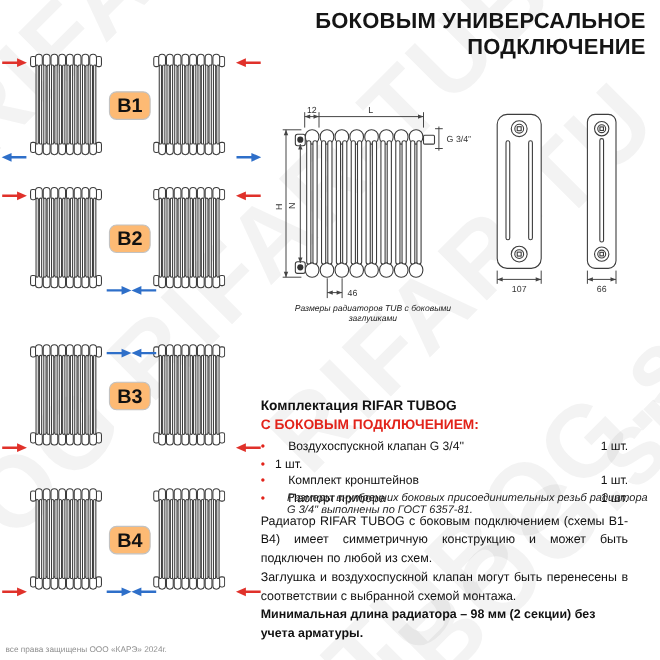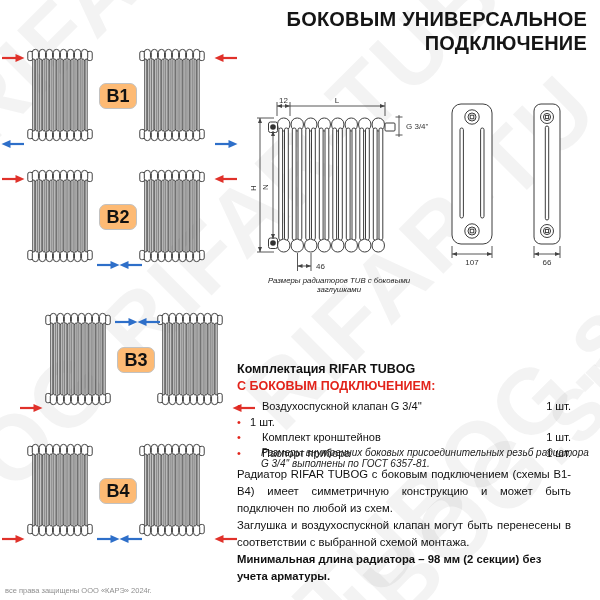--- a/index.html
+++ b/index.html
@@ -148,21 +148,21 @@
           </svg></div>
         <div class="arrow" style="left: 214px; top: 3px;"><svg width="24" height="10" viewBox="0 0 24 10" class="flip">
             <line x1="1" y1="5" x2="15.5" y2="5" stroke="#e0312a" stroke-width="2.2"></line>
             <polygon points="23.5,5 14.5,1 14.5,9" fill="#e0312a"></polygon>
           </svg></div>
         <div class="arrow" style="left: 119px; top: 89px;"><svg width="24" height="10" viewBox="0 0 24 10" class="flip">
             <line x1="1" y1="5" x2="15.5" y2="5" stroke="#2e6fc9" stroke-width="2.2"></line>
             <polygon points="23.5,5 14.5,1 14.5,9" fill="#2e6fc9"></polygon>
           </svg></div>
       </div>
-      <div class="scheme-row" style="top: 310px; margin-left: 18px;">
+      <div class="scheme-row" style="top: 310px;">
         <div class="rad rad-left"><svg width="66" height="98" viewBox="0 0 68 99">
             <use href="#rad-sym"></use>
           </svg></div>
         <div class="rad rad-right"><svg width="66" height="98" viewBox="0 0 68 99">
             <use href="#rad-sym"></use>
           </svg></div>
         <div class="scheme-label">В3</div>
         <div class="arrow" style="left: 96px; top: 3px;"><svg width="24" height="10" viewBox="0 0 24 10">
             <line x1="1" y1="5" x2="15.5" y2="5" stroke="#2e6fc9" stroke-width="2.2"></line>
             <polygon points="23.5,5 14.5,1 14.5,9" fill="#2e6fc9"></polygon>

